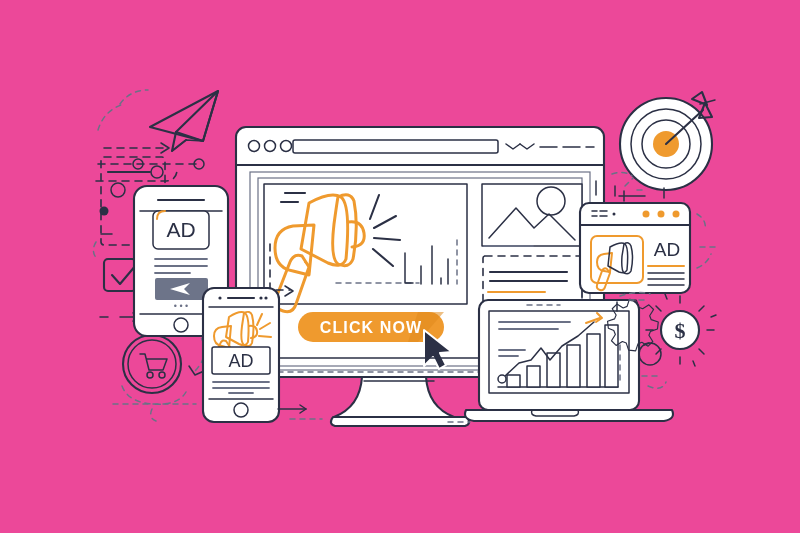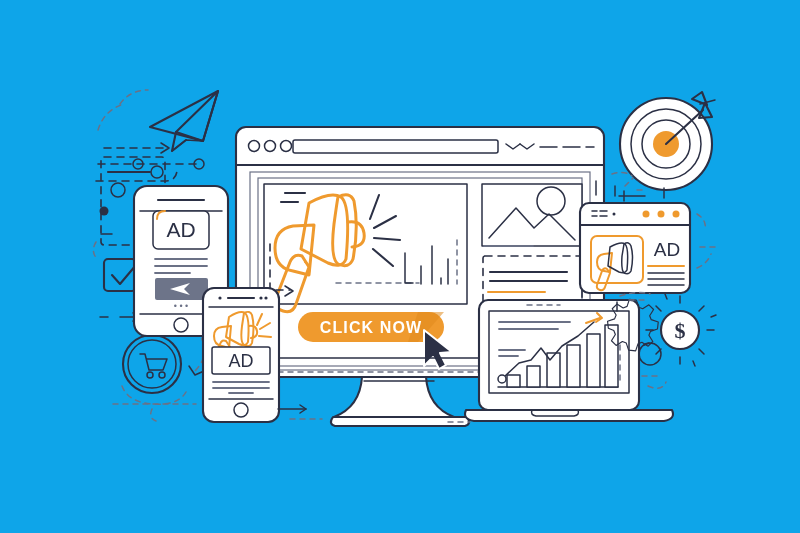--- a/index.html
+++ b/index.html
@@ -11,21 +11,21 @@
   body {
     width: 800px;
     height: 533px;
     overflow: hidden;
     font-family: "Liberation Sans", sans-serif;
   }
   #scene {
     position: relative;
     width: 800px;
     height: 533px;
-    background: #0ea5e9;
+    background: #ec4899;
   }
   #scene svg {
     display: block;
   }
   .txt-ad {
     font-family: "Liberation Sans", sans-serif;
     font-weight: 400;
     fill: #2b3045;
   }
   .txt-cta {

